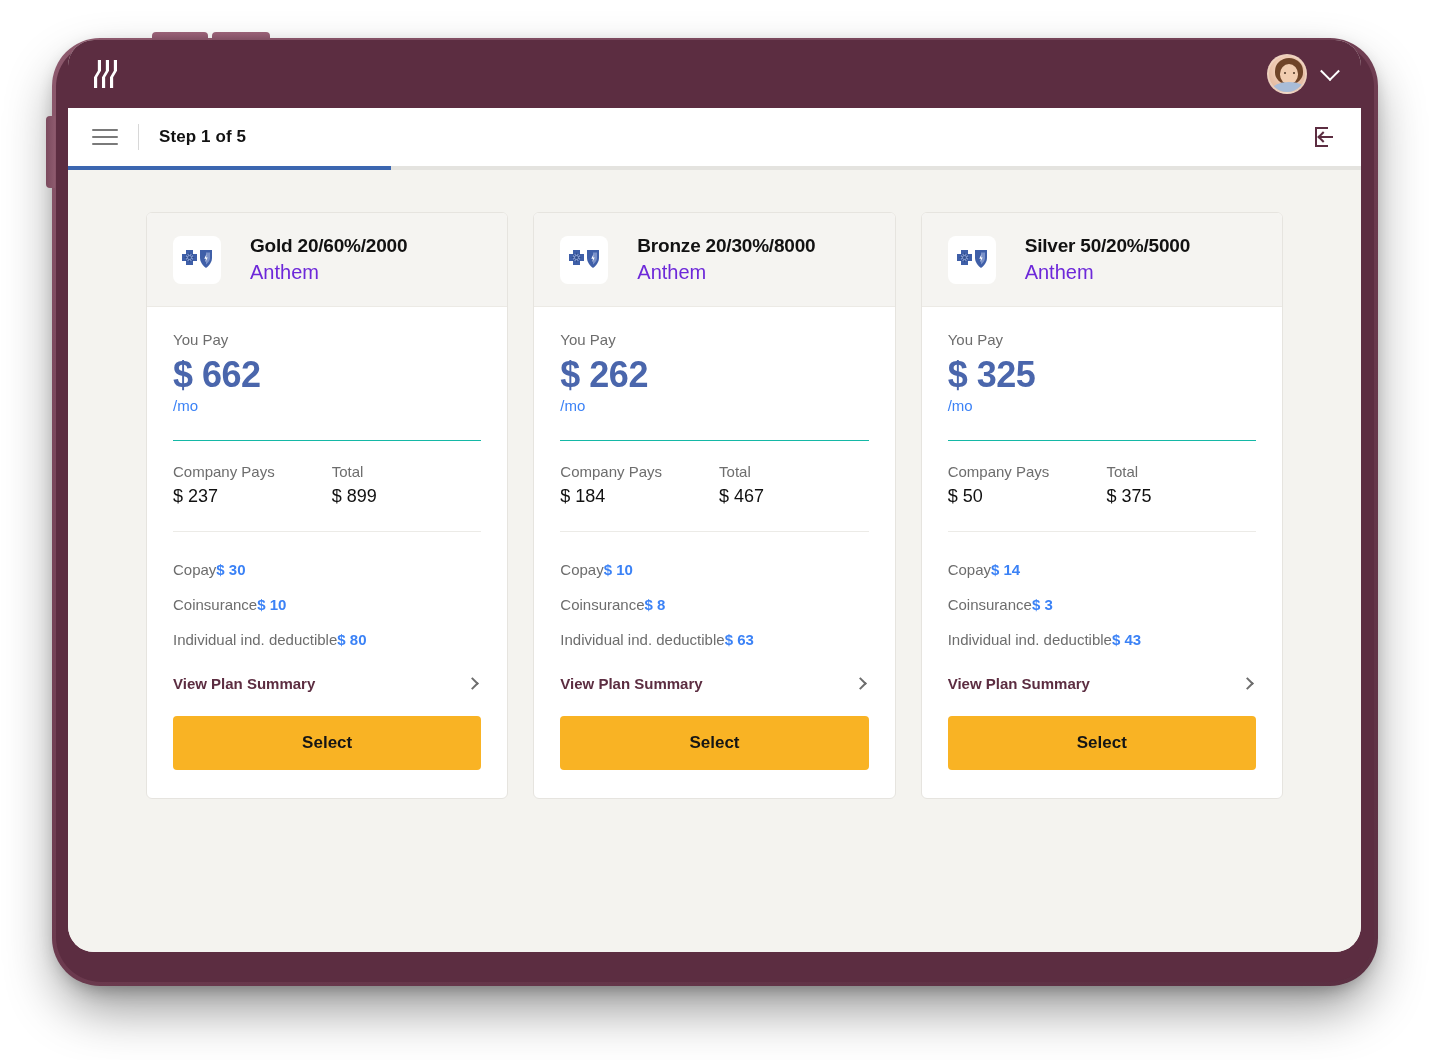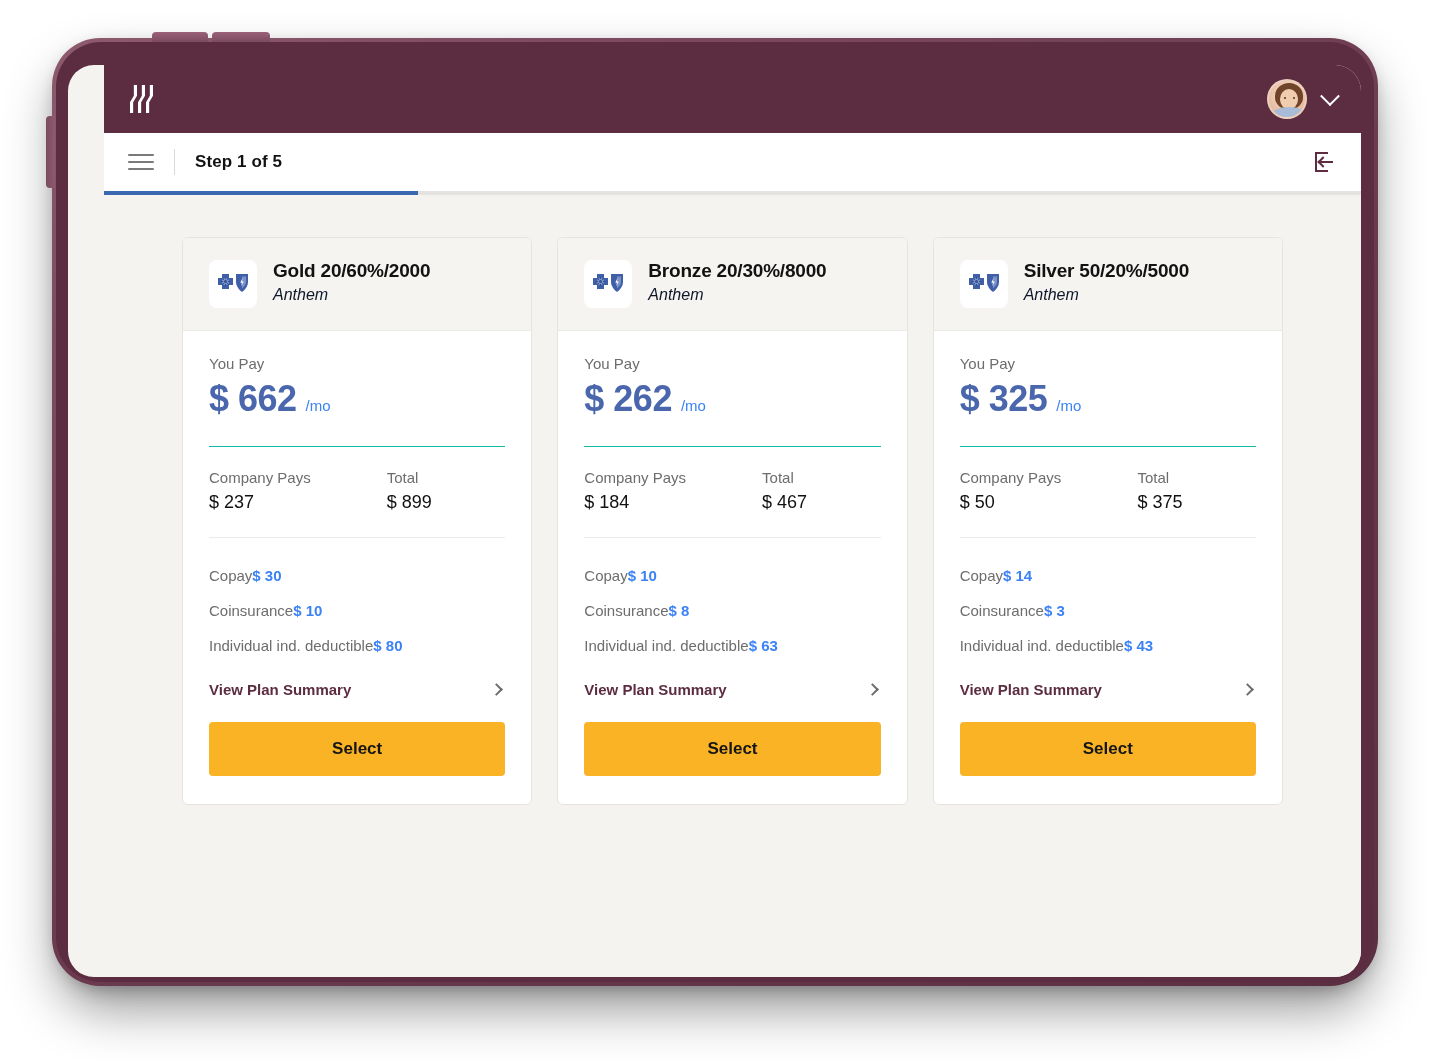--- a/index.html
+++ b/index.html
@@ -57,26 +57,25 @@
     position: absolute;
     left: 46px; top: 116px;
     width: 9px; height: 72px;
     border-radius: 4px 0 0 4px;
     background: linear-gradient(90deg,#7b4a5e,#8e5a6e);
   }
 
   
   #screen {
     position: absolute;
-    left: 68px; top: 65px;
+    left: 68px; top: 40px;
     width: 1293px; height: 912px;
     border-radius: 26px 26px 26px 26px;
     overflow: hidden;
     background: #f4f3ef;
-    padding-left: 36px;
   }
 
   
   #app-bar {
     height: 68px;
     background: #5c2d41;
     display: flex;
     align-items: center;
     justify-content: space-between;
     padding: 0 24px 0 26px;
@@ -178,46 +177,46 @@
     background: #ffffff;
     border: 1px solid #e6e4df;
     border-radius: 6px;
     overflow: hidden;
     display: flex; flex-direction: column;
   }
   .card-head {
     background: #f5f4f1;
     border-bottom: 1px solid #eceae5;
     padding: 22px 26px;
-    display: flex; align-items: flex-start; gap: 16px;
+    display: flex; align-items: center; gap: 29px;
   }
   .insurer-logo {
     width: 48px; height: 48px;
     background: #ffffff;
     border-radius: 8px;
     flex: none;
     display: flex; align-items: center; justify-content: center;
   }
   .plan-titles { min-width: 0; }
   .plan-name {
     font-size: 19px; font-weight: bold; color: #121212;
     letter-spacing: -.2px; white-space: nowrap;
   }
-  .plan-carrier { font-size: 16px; color: #0f172a; margin-top: 4px; font-style: italic; }
+  .plan-carrier { font-size: 20px; color: #6d28d9; margin-top: 4px; }
 
   .card-body { padding: 0 26px; flex: 1 1 auto; display: flex; flex-direction: column; }
 
   .youpay-block { padding: 24px 0 26px 0; border-bottom: 1px solid #14b8a6; }
   .muted-label { font-size: 15px; color: #6d6d6d; }
-  .price-row { display: flex; align-items: baseline; gap: 9px; margin-top: 6px; }
+  .price-row { display: flex; align-items: baseline; gap: 1px; margin-top: 6px; flex-direction: column; }
   .price-amount { font-size: 36px; font-weight: bold; color: #4a66ac; letter-spacing: -.5px; }
   .price-per { font-size: 15px; color: #3b82f6; }
 
   .split-block {
-    display: flex; gap: 76px;
+    display: flex; gap: 57px;
     padding: 22px 0 24px 0;
     border-bottom: 1px solid #ecebe7;
   }
   .split-item { }
   .split-value { font-size: 18px; font-weight: normal; color: #111111; margin-top: 6px; }
 
   .benefit-rows { padding-top: 20px; }
   .benefit-row {
     display: flex; justify-content: flex-start; align-items: baseline;
     padding: 9px 0;

